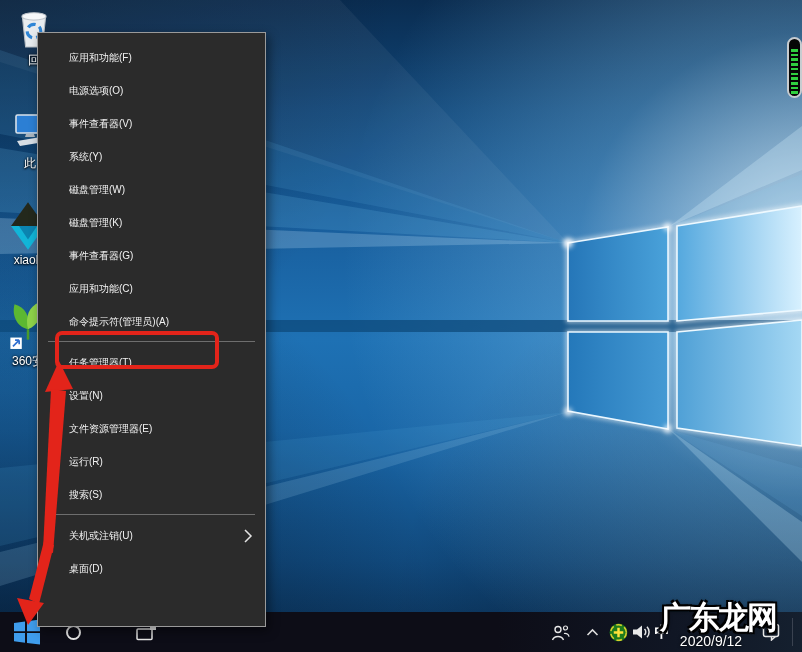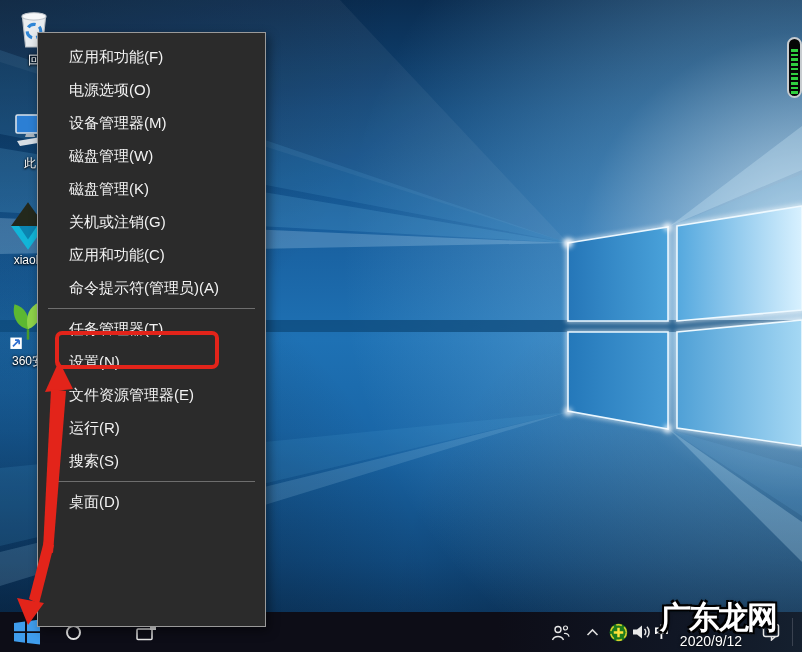--- a/index.html
+++ b/index.html
@@ -43,21 +43,21 @@
   #tray-speaker{left:630px;width:24px;}
   #tray-ime{left:652px;width:20px;color:#fff;font-weight:bold;font-size:15px;}
   #tray-clock{left:668px;width:86px;color:#fff;font-size:14px;align-items:flex-end;padding-bottom:3px;text-shadow:0 0 3px #000;}
   #action-center{left:758px;width:26px;}
   #show-desktop-sep{position:absolute;left:792px;top:6px;width:1px;height:28px;background:#3a4250;}
 
   
   #winx-menu{position:absolute;left:37px;top:32px;width:229px;height:595px;background:#2b2b2b;
     border:1px solid #9a9a9a;z-index:20;padding-top:8px;box-shadow:3px 4px 10px rgba(0,0,0,.45);}
   .menu-item{height:33px;display:flex;align-items:center;padding:0 12px 0 31px;color:#f2f2f2;
-    font-size:15px;white-space:nowrap;}
+    font-size:10px;white-space:nowrap;}
   .menu-sep{border-top:1px solid #6e6e6e;margin:3px 10px 4px 10px;height:0;}
   .menu-chevron{margin-left:auto;}
 
   
   #red-box{position:absolute;left:55px;top:331px;width:164px;height:38px;border:4px solid #e3241a;
     border-radius:7px;z-index:30;}
   #arrows{position:absolute;inset:0;z-index:35;pointer-events:none;}
 
   
   #watermark{position:absolute;left:660px;top:597px;z-index:40;color:#fff;font-weight:bold;
@@ -234,30 +234,33 @@
   </div>
 
   <div id="winx-menu">
     <div class="menu-item">
         <span>应用和功能(F)</span>
       </div>
     <div class="menu-item">
         <span>电源选项(O)</span>
       </div>
     <div class="menu-item">
-        <span>设备管理器(M)</span>
+        <span>事件查看器(V)</span>
+      </div>
+    <div class="menu-item">
+        <span>系统(Y)</span>
       </div>
     <div class="menu-item">
         <span>磁盘管理(W)</span>
       </div>
     <div class="menu-item">
         <span>磁盘管理(K)</span>
       </div>
     <div class="menu-item">
-        <span>关机或注销(G)</span>
+        <span>事件查看器(G)</span>
       </div>
     <div class="menu-item">
         <span>应用和功能(C)</span>
       </div>
     <div class="menu-item">
         <span>命令提示符(管理员)(A)</span>
       </div>
     <div class="menu-sep"></div>
     <div class="menu-item">
         <span>任务管理器(T)</span>
@@ -268,20 +271,26 @@
     <div class="menu-item">
         <span>文件资源管理器(E)</span>
       </div>
     <div class="menu-item">
         <span>运行(R)</span>
       </div>
     <div class="menu-item">
         <span>搜索(S)</span>
       </div>
     <div class="menu-sep"></div>
+    <div class="menu-item">
+      <span>关机或注销(U)</span>
+      <svg class="menu-chevron" width="10" height="16" viewBox="0 0 10 16">
+        <polyline points="2,2 8,8 2,14" fill="none" stroke="#e4e4e4" stroke-width="1.5"></polyline>
+      </svg>
+    </div>
     <div class="menu-item">
         <span>桌面(D)</span>
       </div>
   </div>
 
   <div id="red-box"></div>
 
   <svg id="arrows" width="802" height="652" viewBox="0 0 802 652">
     <g fill="#e3241a">
 

